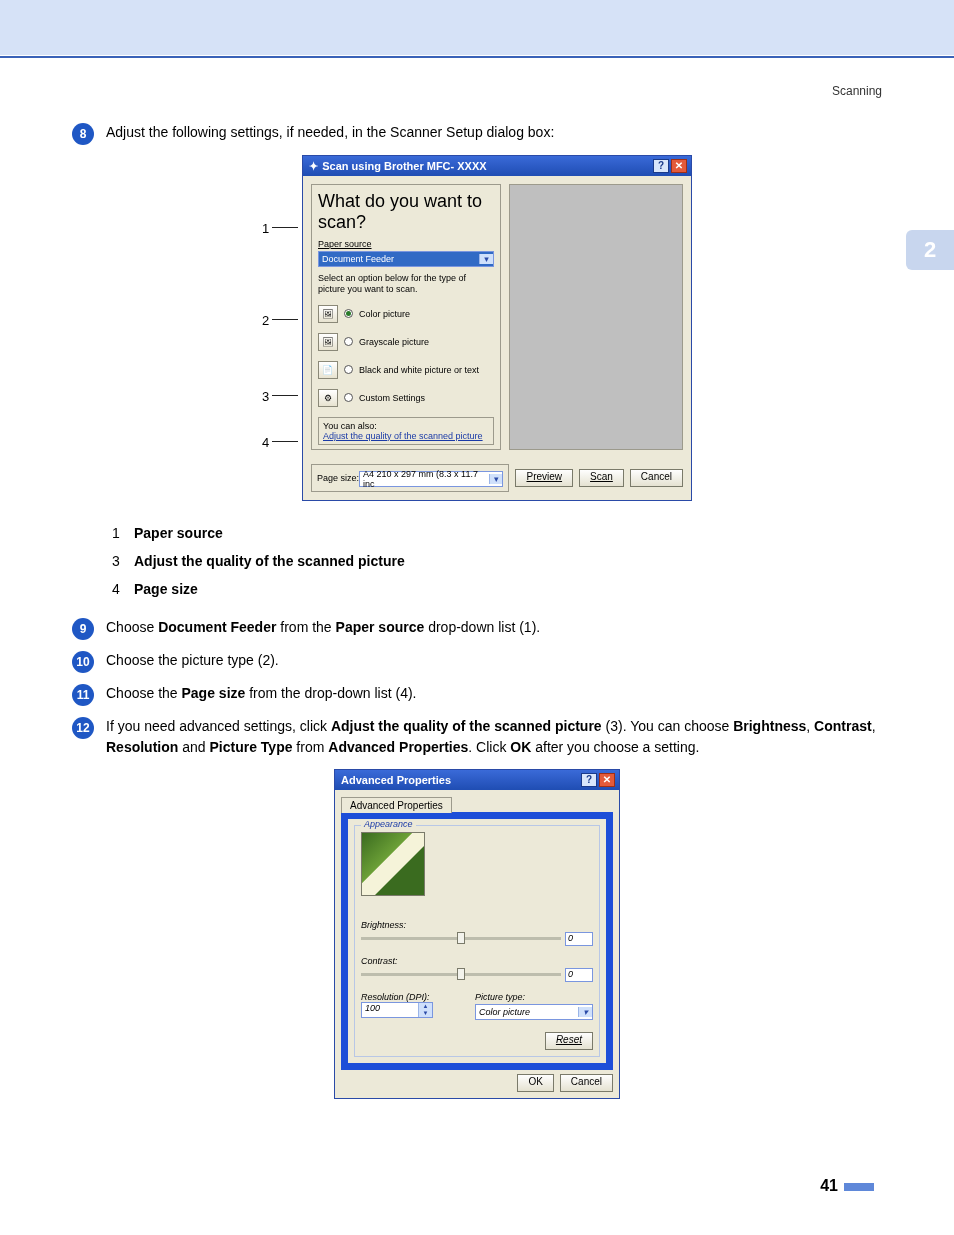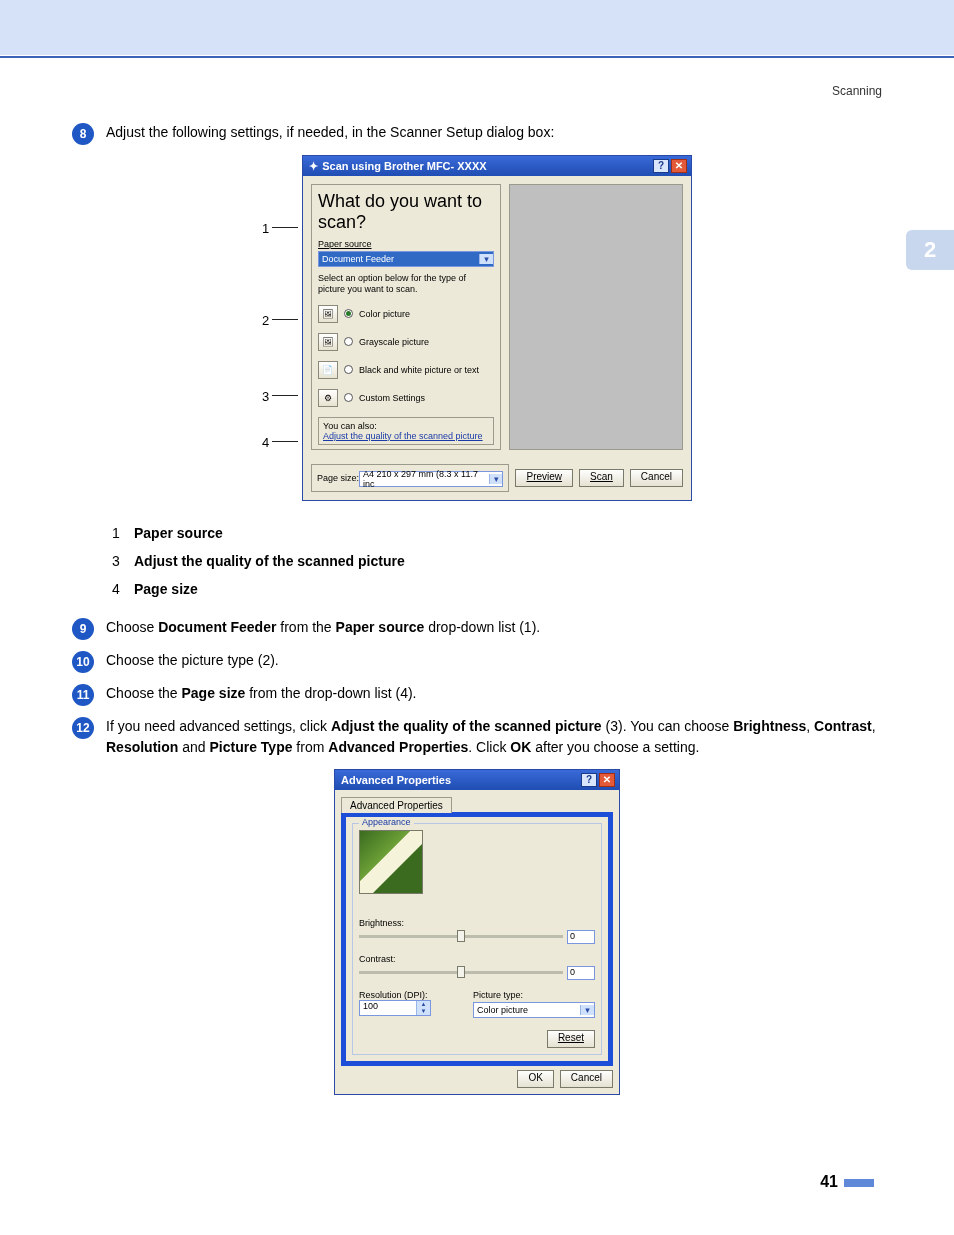--- a/index.html
+++ b/index.html
@@ -232,23 +232,24 @@
     padding: 2px 8px;
     border:1px solid #9c9a8c;
     border-bottom:none;
     background:#ece9d8;
     font-size:10px;
     position:relative;
     top:1px;
   }
   .panel {
     margin: 0 6px 4px 6px;
-    border:5px solid #1d4ed8;
+    border:7px solid #1d4ed8;
     padding: 6px;
     background:#ece9d8;
+    font-style:italic;
   }
   .fieldset {
     border:1px solid #b8c7e6;
     padding: 6px;
     position:relative;
   }
   .fieldset .legend {
     position:absolute;
     top:-7px; left:6px;
     background:#ece9d8;

